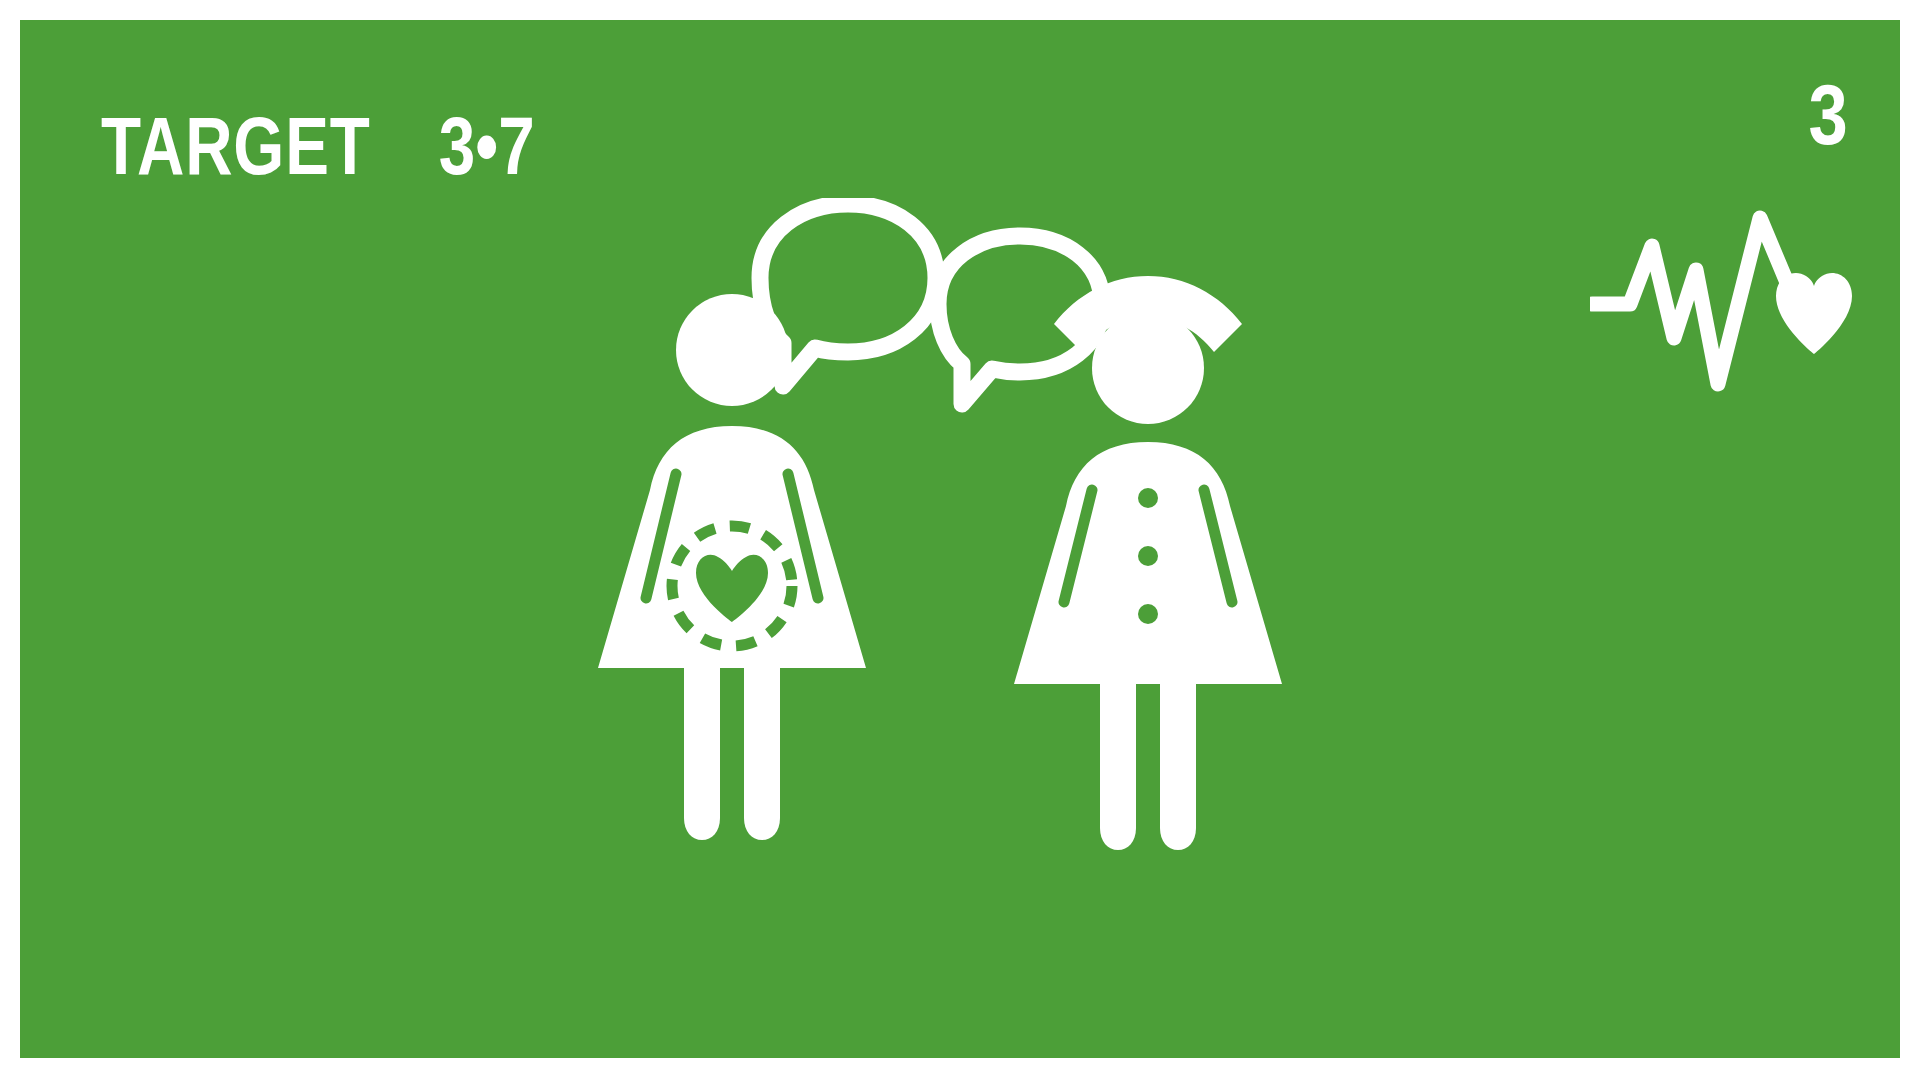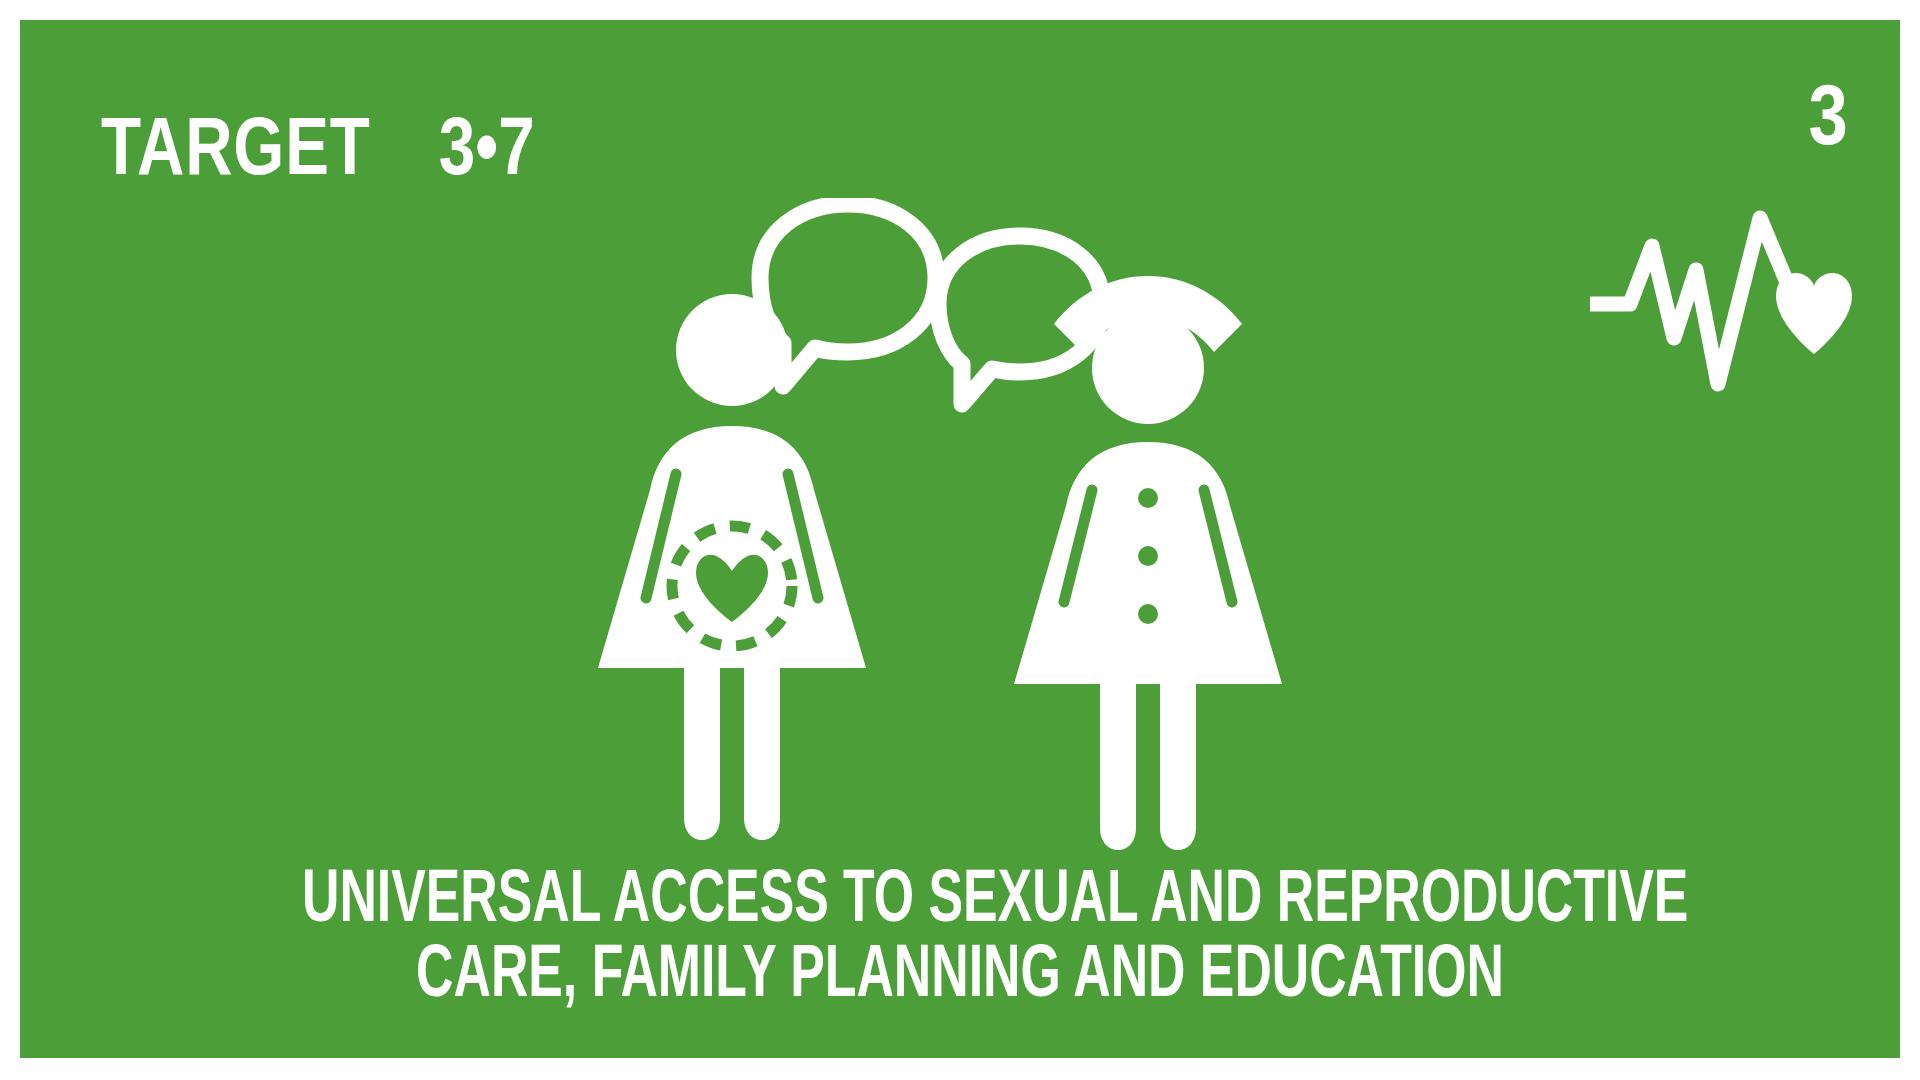--- a/index.html
+++ b/index.html
@@ -214,18 +214,14 @@
 
       <path d="M512 292 L484 404" stroke="#4C9F38" stroke-width="11" stroke-linecap="round" fill="none"></path>
       <path d="M624 292 L652 404" stroke="#4C9F38" stroke-width="11" stroke-linecap="round" fill="none"></path>
 
       <circle cx="568" cy="300" r="10" fill="#4C9F38"></circle>
       <circle cx="568" cy="358" r="10" fill="#4C9F38"></circle>
       <circle cx="568" cy="416" r="10" fill="#4C9F38"></circle>
     </g>
   </svg>
 
-  <div id="caption">
-    <div class="caption-line">UNIVERSAL ACCESS TO SEXUAL AND REPRODUCTIVE</div>
-    <div class="caption-line">CARE, FAMILY PLANNING AND EDUCATION</div>
-  </div>
 
 </div>
 
 </body></html>

